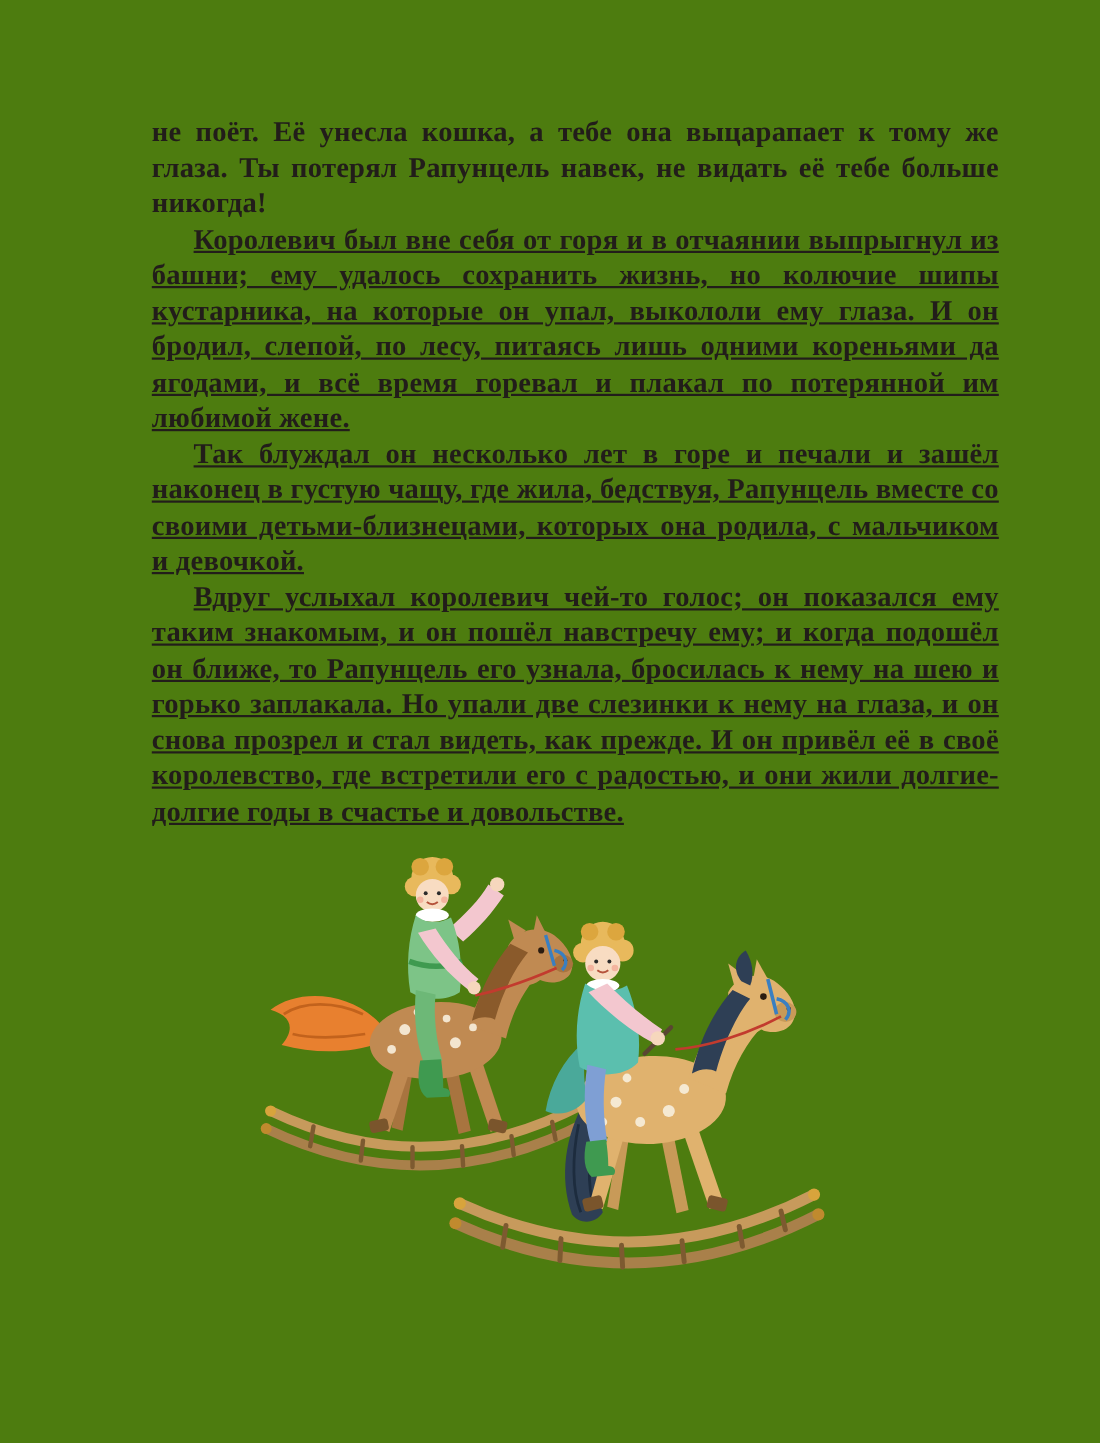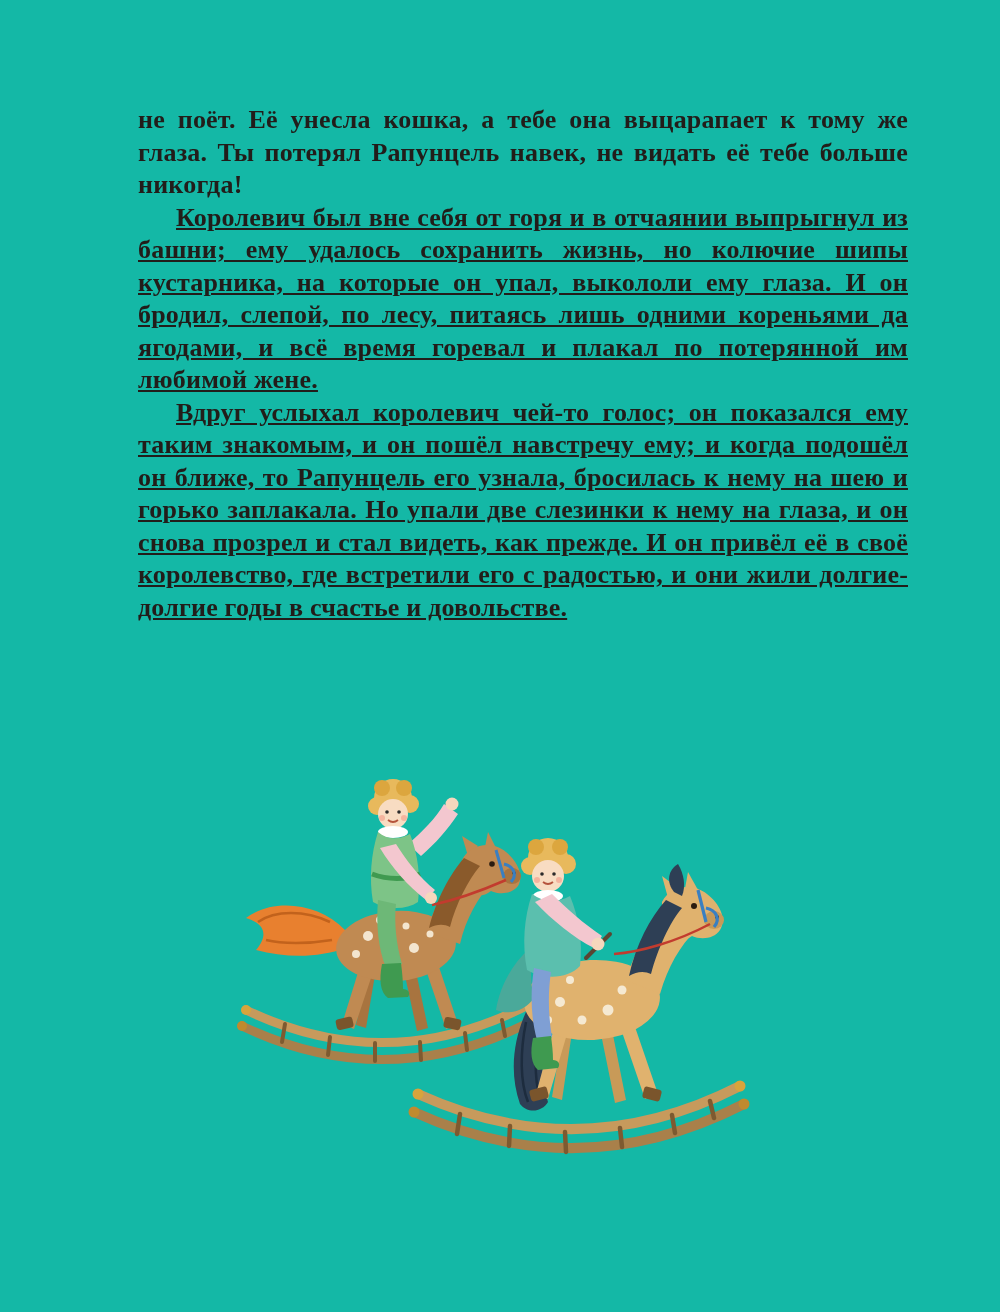--- a/index.html
+++ b/index.html
@@ -1,19 +1,19 @@
 <!DOCTYPE html>
 <html><head>
 <meta charset="utf-8">
 <style>
   html,body{margin:0;padding:0;background:#ffffff;}
   .page{
     position:relative;
     width:1000px;height:1312px;
-    background:#14b8a6;
+    background:#4d7c0f;
     overflow:hidden;
     font-family:"Liberation Serif","DejaVu Serif",serif;
   }
   .text-block{
     position:absolute;
     left:138px;top:104px;width:770px;
     color:#221d1a;
   }
   p.para{
     margin:0;
@@ -31,20 +31,21 @@
   }
 </style>
 </head>
 <body>
 
 <div class="page">
 
   <div class="text-block">
     <p class="para">не поёт. Её унесла кошка, а тебе она выцарапает к тому же глаза. Ты потерял Рапунцель навек, не видать её тебе больше никогда!</p>
     <p class="para indent">Королевич был вне себя от горя и в отчаянии выпрыгнул из башни; ему удалось сохранить жизнь, но колючие шипы кустарника, на которые он упал, выкололи ему глаза. И он бродил, слепой, по лесу, питаясь лишь одними кореньями да ягодами, и всё время горевал и плакал по потерянной им любимой жене.</p>
+    <p class="para indent">Так блуждал он несколько лет в горе и печали и зашёл наконец в густую чащу, где жила, бедствуя, Рапунцель вместе со своими детьми-близнецами, которых она родила, с мальчиком и девочкой.</p>
     <p class="para indent">Вдруг услыхал королевич чей-то голос; он показался ему таким знакомым, и он пошёл навстречу ему; и когда подошёл он ближе, то Рапунцель его узнала, бросилась к нему на шею и горько заплакала. Но упали две слезинки к нему на глаза, и он снова прозрел и стал видеть, как прежде. И он привёл её в своё королевство, где встретили его с радостью, и они жили долгие-долгие годы в счастье и довольстве.</p>
   </div>
 
   <div class="illustration">
     <svg viewBox="0 0 520 420" width="520" height="420">
 
       <g>
 
         <path d="M16,258 Q158,326 300,252" fill="none" stroke="#c79a5c" stroke-width="9" stroke-linecap="round"></path>
         <path d="M12,274 Q158,344 304,268" fill="none" stroke="#a9804a" stroke-width="9" stroke-linecap="round"></path>

